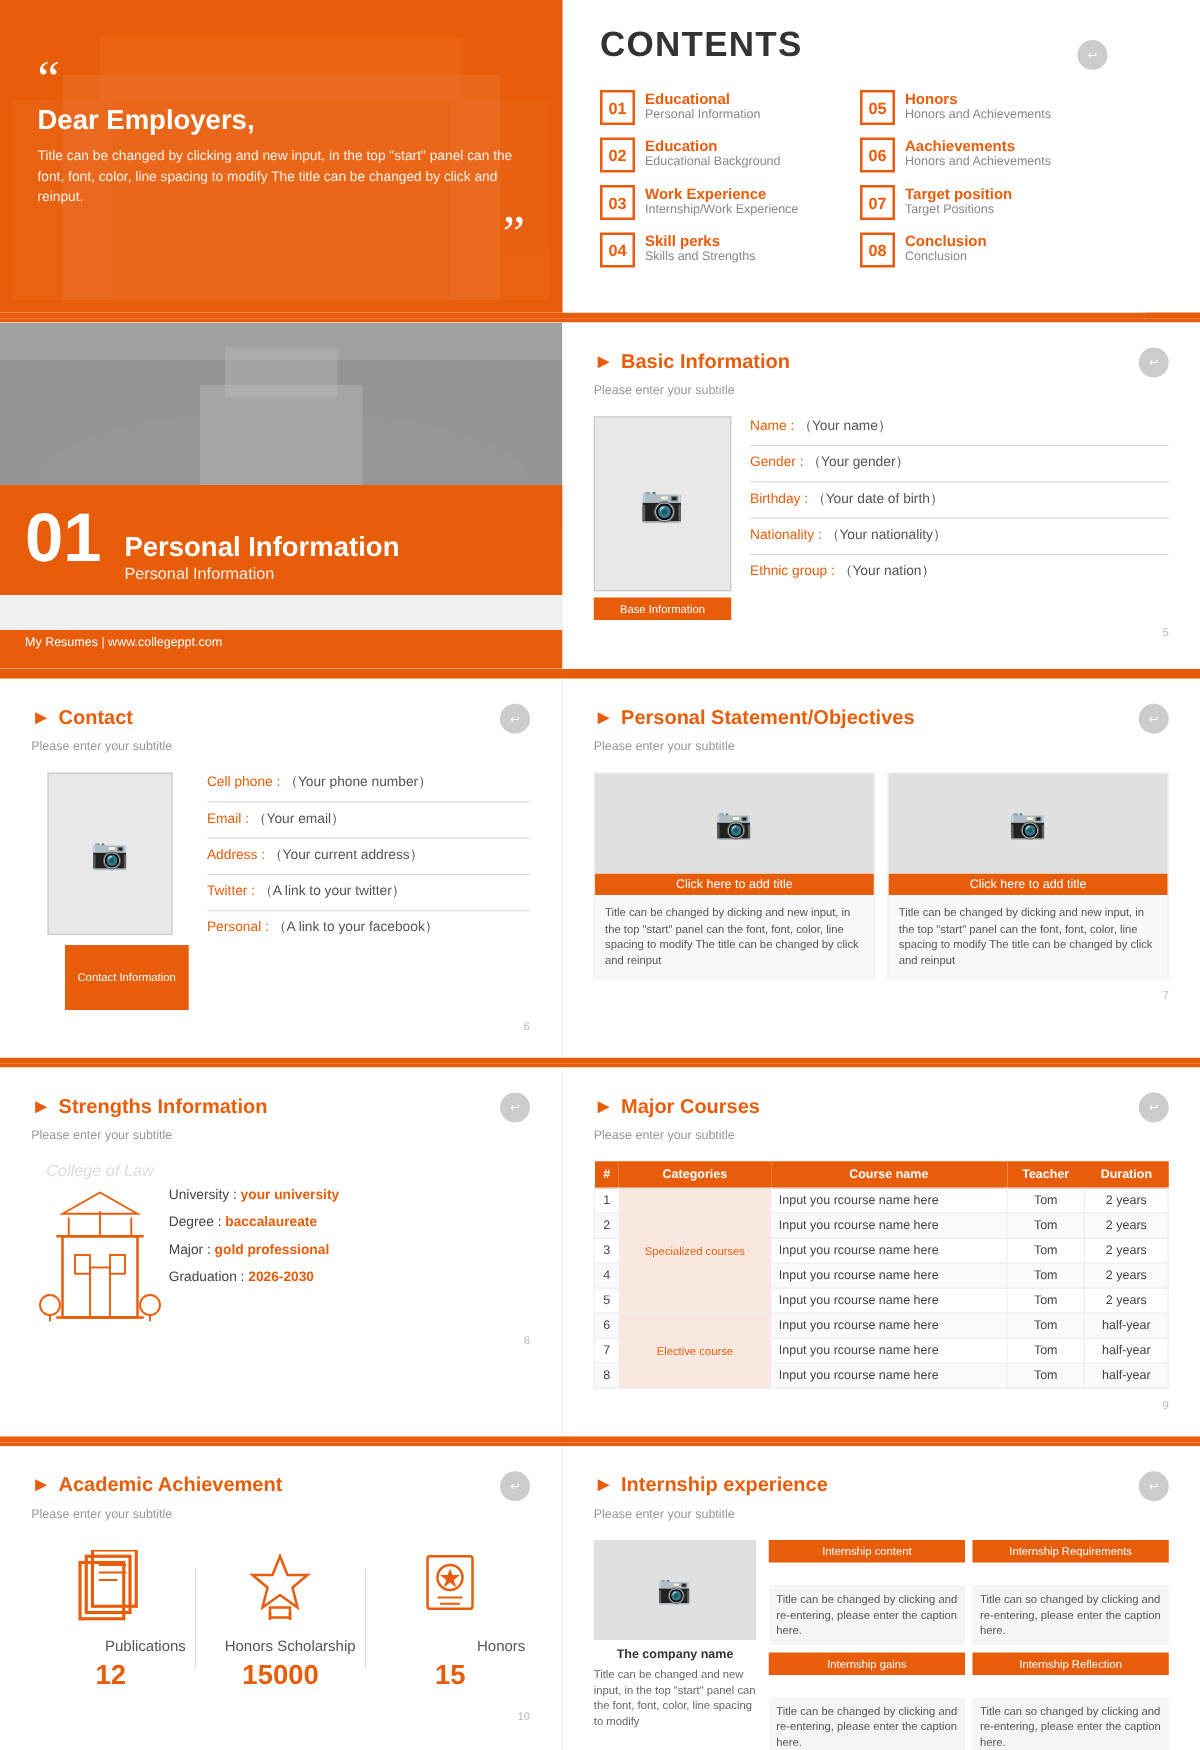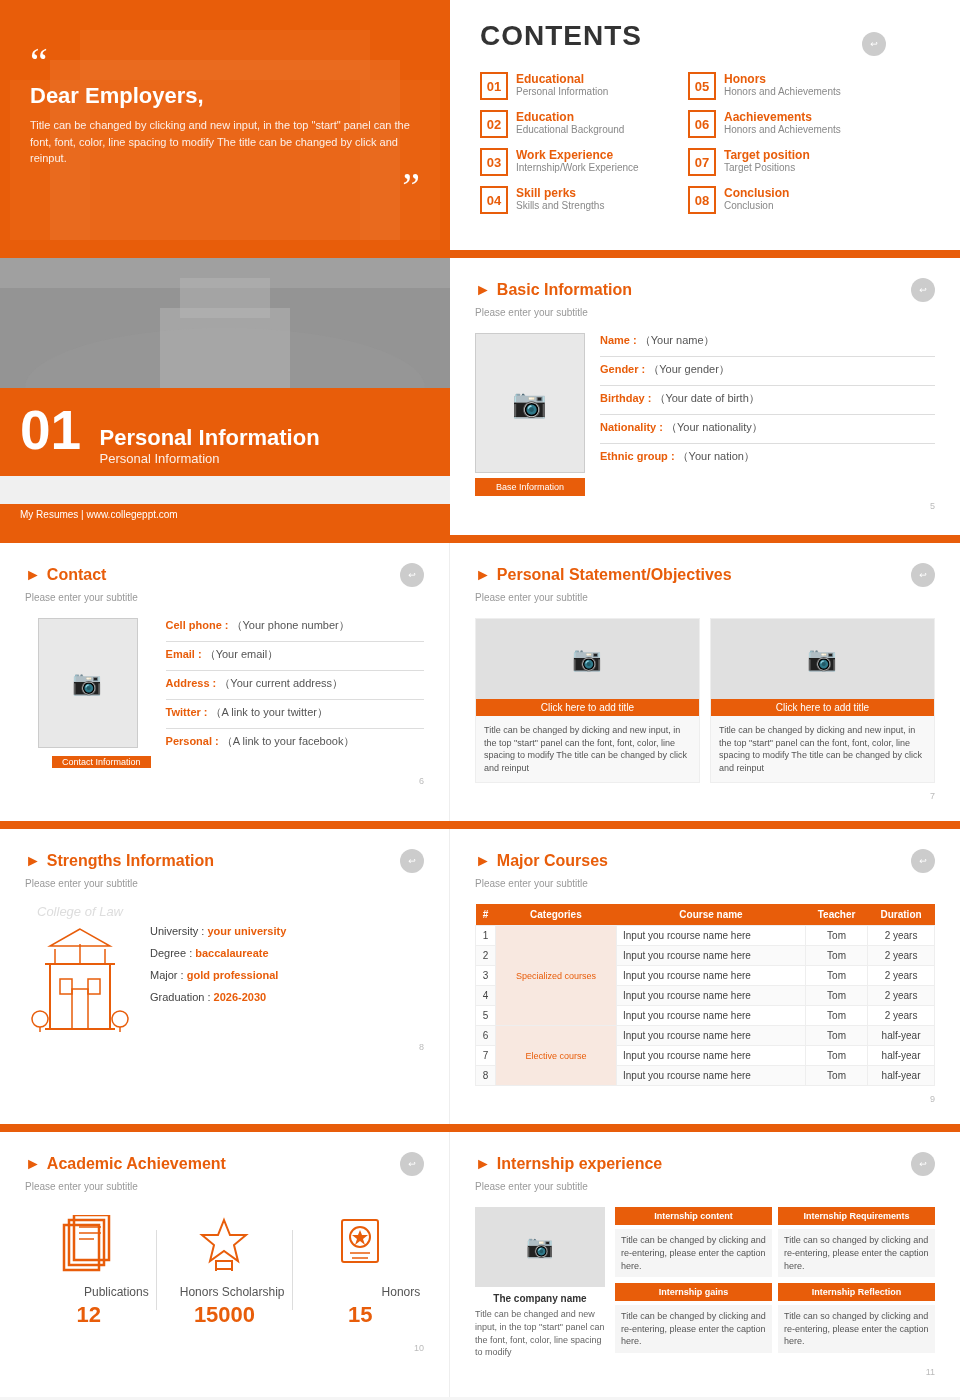--- a/index.html
+++ b/index.html
@@ -40,46 +40,46 @@
     .section-subtitle { color: #999; font-size: 10px; margin-bottom: 15px; }
     .section-icon-btn { width: 24px; height: 24px; border-radius: 50%; background: #ccc; display: flex; align-items: center; justify-content: center; font-size: 9px; color: white; cursor: pointer; }
 
     .basic-content { display: flex; gap: 15px; align-items: flex-start; }
     .photo-placeholder { width: 110px; height: 140px; background: #e8e8e8; border: 1px solid #ccc; display: flex; align-items: center; justify-content: center; flex-shrink: 0; flex-direction: column; }
     .photo-icon { font-size: 28px; color: #aaa; }
     .photo-btn { background: #e85d0a; color: white; font-size: 9px; padding: 4px 8px; text-align: center; margin-top: 5px; width: 100%; }
 
     .basic-fields { flex: 1; }
     .field-row { margin-bottom: 8px; font-size: 11px; color: #444; }
-    .field-label { color: #e85d0a; font-weight: bold; }
+    .field-label { color: #e85d0a; font-weight: normal; }
     .field-value { color: #555; }
     .field-divider { border: none; border-top: 1px solid #ddd; margin: 5px 0; }
 
     
     .section-row { display: flex; border-top: 3px solid #e85d0a; }
     .contact-section { width: 450px; padding: 20px 25px; background: white; border-right: 1px solid #eee; }
     .statement-section { width: 510px; padding: 20px 25px; background: white; }
 
     .contact-body { display: flex; gap: 15px; align-items: flex-start; margin-top: 15px; }
     .contact-photo { width: 100px; height: 130px; background: #e8e8e8; border: 1px solid #ccc; display: flex; align-items: center; justify-content: center; flex-shrink: 0; }
     .contact-fields { flex: 1; }
-    .contact-btn { background: #e85d0a; color: white; font-size: 9px; padding: 1px 10px; margin-top: 8px; display: inline-block; margin-left: 27px; }
+    .contact-btn { background: #e85d0a; color: white; font-size: 9px; padding: 21px 10px; margin-top: 8px; display: inline-block; margin-left: 27px; }
 
     .statement-cards { display: flex; gap: 10px; margin-top: 15px; }
     .stmt-card { flex: 1; background: #f8f8f8; border: 1px solid #eee; }
     .stmt-card-img { width: 100%; height: 80px; background: #e0e0e0; display: flex; align-items: center; justify-content: center; }
     .stmt-card-btn { background: #e85d0a; color: white; font-size: 10px; padding: 3px; text-align: center; width: 100%; }
     .stmt-card-text { font-size: 9px; color: #555; padding: 8px; line-height: 1.4; }
 
     
     .uni-row { display: flex; border-top: 3px solid #e85d0a; }
     .uni-section { width: 450px; padding: 20px 25px; background: white; border-right: 1px solid #eee; }
     .courses-section { width: 510px; padding: 20px 25px; background: white; }
 
-    .uni-body { display: flex; gap: 15px; align-items: center; margin-top: 15px; }
+    .uni-body { display: flex; align-items: center; margin-top: 15px; }
     .uni-icon { width: 110px; flex-shrink: 0; display: flex; flex-direction: column; align-items: center; justify-content: center; position: relative; }
     .uni-bg-text { font-size: 22px; color: #e0e0e0; font-style: italic; text-align: center; margin-bottom: 5px; }
     .uni-fields { flex: 1; }
     .uni-field { margin-bottom: 10px; font-size: 11px; }
     .uni-label { color: #444; }
     .uni-val { color: #e85d0a; font-weight: bold; }
 
     .courses-table { width: 100%; border-collapse: collapse; margin-top: 15px; font-size: 10px; }
     .courses-table thead th { background: #e85d0a; color: white; padding: 5px 4px; text-align: center; }
     .courses-table tbody td { border: 1px solid #eee; padding: 4px; text-align: center; color: #444; }
@@ -100,21 +100,21 @@
     .acad-value { font-size: 22px; font-weight: bold; color: #e85d0a; }
     .acad-divider { width: 1px; height: 80px; background: #ddd; align-self: center; }
 
     .internship-body { margin-top: 15px; display: flex; gap: 10px; }
     .intern-left { width: 130px; flex-shrink: 0; }
     .intern-photo { width: 100%; height: 80px; background: #e0e0e0; display: flex; align-items: center; justify-content: center; margin-bottom: 6px; }
     .intern-company { font-size: 10px; font-weight: bold; color: #333; text-align: center; margin-bottom: 4px; }
     .intern-desc { font-size: 9px; color: #666; line-height: 1.4; }
     .intern-right { flex: 1; }
     .intern-grid { display: grid; grid-template-columns: 1fr 1fr; gap: 6px; }
-    .intern-box { background: #e85d0a; color: white; font-size: 9px; padding: 4px 6px; text-align: center; font-weight: bold; margin-bottom: 4px; }
+    .intern-box { background: #e85d0a; color: white; font-size: 9px; padding: 4px 6px; text-align: center; font-weight: normal; margin-bottom: 18px; }
     .intern-box-content { background: #f5f5f5; font-size: 9px; color: #555; padding: 5px 6px; line-height: 1.4; }
   </style>
 </head>
 <body>
 
 <div class="page">
 
   <div class="top-row">
     <div class="top-left">
 

